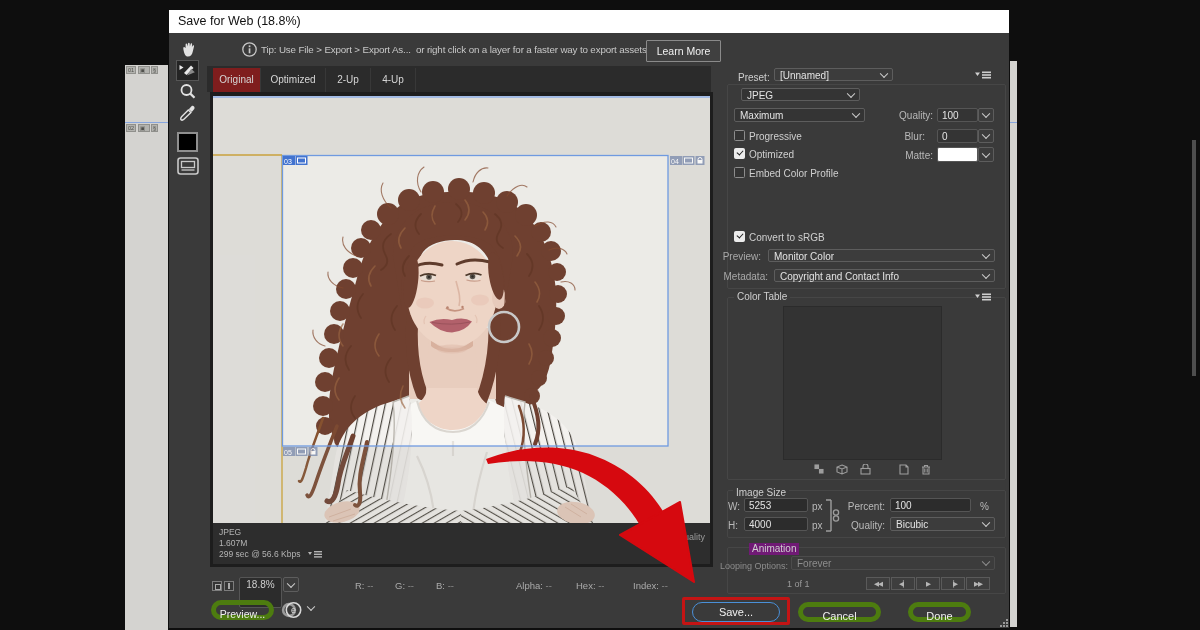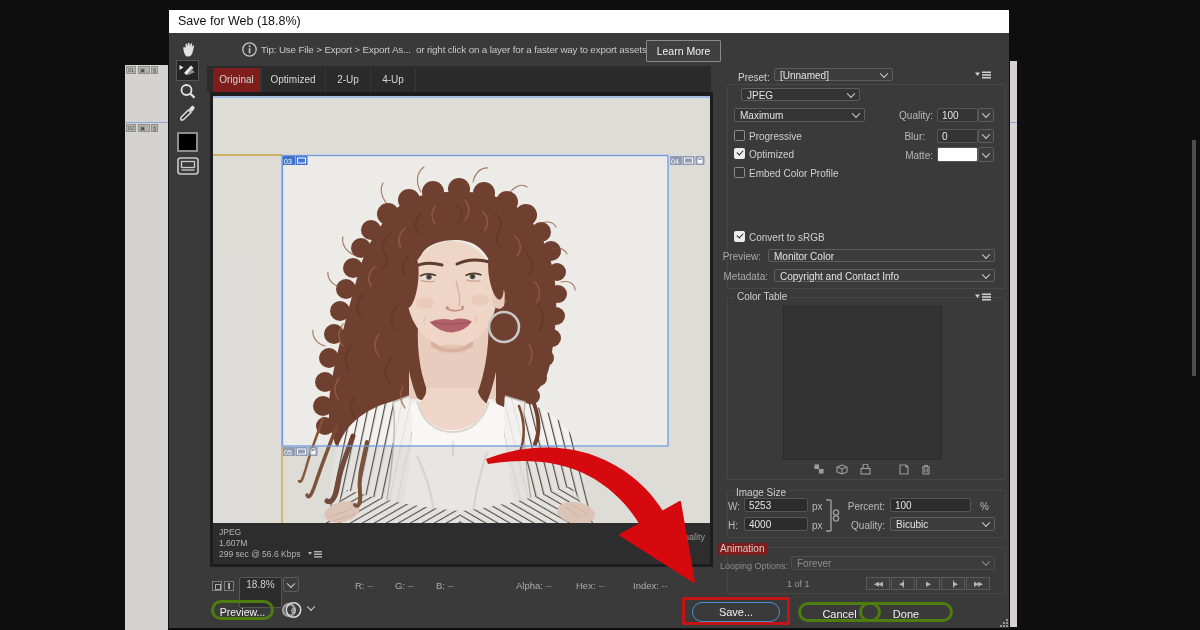--- a/index.html
+++ b/index.html
@@ -25,21 +25,21 @@
 .tabbar{position:absolute;left:38px;top:33px;width:504px;height:26px;background:#2b2b2b;}
 .tab{position:absolute;top:2px;height:24px;font-size:10px;color:#d6d6d6;text-align:center;
   line-height:24px;box-sizing:border-box;border-right:1px solid #383838;}
 
 .pframe{position:absolute;left:41px;top:59px;width:503px;height:475px;background:#1d1d1d;}
 .pimg{position:absolute;left:3px;top:4px;width:497px;height:427px;background:#ebeae6;}
 .pinfo{position:absolute;left:3px;top:431px;width:497px;height:41px;background:#2d2d2d;
   color:#b4b4b4;font-size:8.5px;line-height:11px;}
 
 .stxt{position:absolute;color:#ababab;font-size:9.5px;}
-.btn{position:absolute;height:20px;border:3px solid #4d7c0f;border-radius:10px;color:#f0f0f0;
+.btn{position:absolute;height:20px;border:5px solid #4d7c0f;border-radius:10px;color:#f0f0f0;
   font-size:11px;text-align:center;line-height:19px;background:transparent;box-sizing:border-box;}
 
 .lbl{position:absolute;color:#cfcfcf;font-size:10px;line-height:12px;}
 .lblr{position:absolute;color:#b9b9b9;font-size:10px;line-height:12px;text-align:right;}
 .dd{position:absolute;background:#3c3c3c;border:1px solid #5d5d5d;border-radius:2px;
   color:#e3e3e3;font-size:10px;box-sizing:border-box;}
 .dd .t{position:absolute;left:5px;top:50%;transform:translateY(-50%);white-space:nowrap;}
 .chev{position:absolute;right:5px;top:50%;width:5px;height:5px;border-right:1.4px solid #cccccc;
   border-bottom:1.4px solid #cccccc;transform:translateY(-70%) rotate(45deg);}
 .inp{position:absolute;background:#2c2c2c;border:1px solid #555;border-radius:2px;
@@ -482,37 +482,37 @@
         <div class="inp" style="left:721px;top:465px;width:81px;height:14px;">
             <span style="position:absolute;left:4px;top:1px;">100</span>
           </div>
         <div class="lbl" style="left:811px;top:468px;color:#b9b9b9;">%</div>
         <div class="lblr" style="left:666px;top:487px;width:50px;">Quality:</div>
         <div class="dd" style="left:721px;top:484px;width:105px;height:14px;">
             <span class="t">Bicubic</span>
             <span class="chev"></span>
           </div>
 
-        <div class="lbl" style="left:548px;top:510px;background:#7f1d1d;padding:0 3px;">Animation</div>
+        <div class="lbl" style="left:580px;top:510px;background:#701a75;padding:0 3px;">Animation</div>
         <div class="lbl" style="left:519px;top:527px;width:100px;color:#8d8d8d;font-size:9px;text-align:right;white-space:nowrap;">Looping Options:</div>
         <div class="dd" style="left:622px;top:523px;width:204px;height:14px;border-color:#4c4c4c;">
             <span class="t" style="color:#8d8d8d;">Forever</span>
             <span class="chev" style="border-color:#8d8d8d;"></span>
           </div>
         <div class="abs" style="left:618px;top:546px;color:#9a9a9a;font-size:9px;">1 of 1</div>
         <div class="pbtn" style="left:697px;top:544px;">◀◀</div>
         <div class="pbtn" style="left:722px;top:544px;">◀▏</div>
         <div class="pbtn" style="left:747px;top:544px;">▶</div>
         <div class="pbtn" style="left:772px;top:544px;">▕▶</div>
         <div class="pbtn" style="left:797px;top:544px;">▶▶</div>
       </div>
 
       <div class="btn" style="left:523px;top:569px;width:88px;border-color:#4a90d8;border-width:1.5px;">Save...</div>
       <div class="btn" style="left:629px;top:569px;width:83px;">Cancel</div>
-      <div class="btn" style="left:690px;top:569px;width:94px;">Done</div>
+      <div class="btn" style="left:739px;top:569px;width:63px;">Done</div>
 
       <svg class="abs" style="left:830px;top:585px" width="10" height="10" viewBox="0 0 10 10">
         <g fill="#9a9a9a">
             <rect x="7" y="1" width="2" height="2"></rect>
             <rect x="4" y="4" width="2" height="2"></rect>
         <rect x="7" y="4" width="2" height="2"></rect>
             <rect x="1" y="7" width="2" height="2"></rect>
         <rect x="4" y="7" width="2" height="2"></rect>
             <rect x="7" y="7" width="2" height="2"></rect>
           </g>

